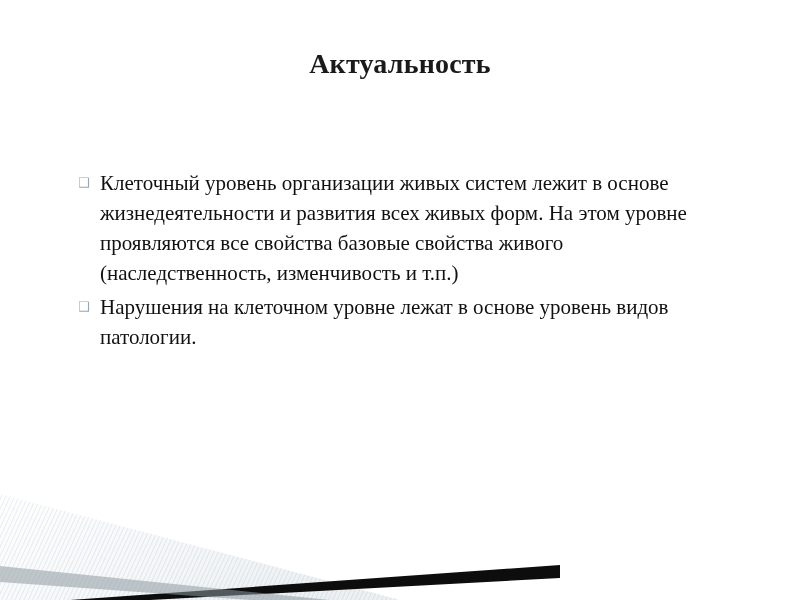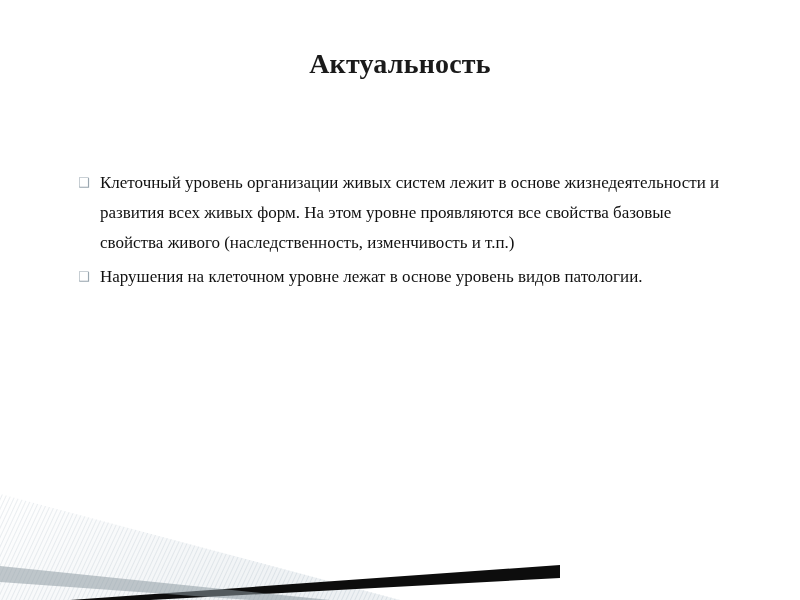--- a/index.html
+++ b/index.html
@@ -49,21 +49,21 @@
     width: 22px;
     font-family: "DejaVu Sans", sans-serif;
     font-size: 13px;
     line-height: 30px;
     color: #9aa7b0;
     text-align: left;
   }
   .bullet-text {
     flex: 1 1 auto;
     font-family: "Liberation Serif", serif;
-    font-size: 17px;
+    font-size: 21px;
     line-height: 30px;
     color: #111111;
     text-align: left;
   }
   
   .deco {
     position: absolute;
     left: 0;
     bottom: 0;
     width: 560px;

